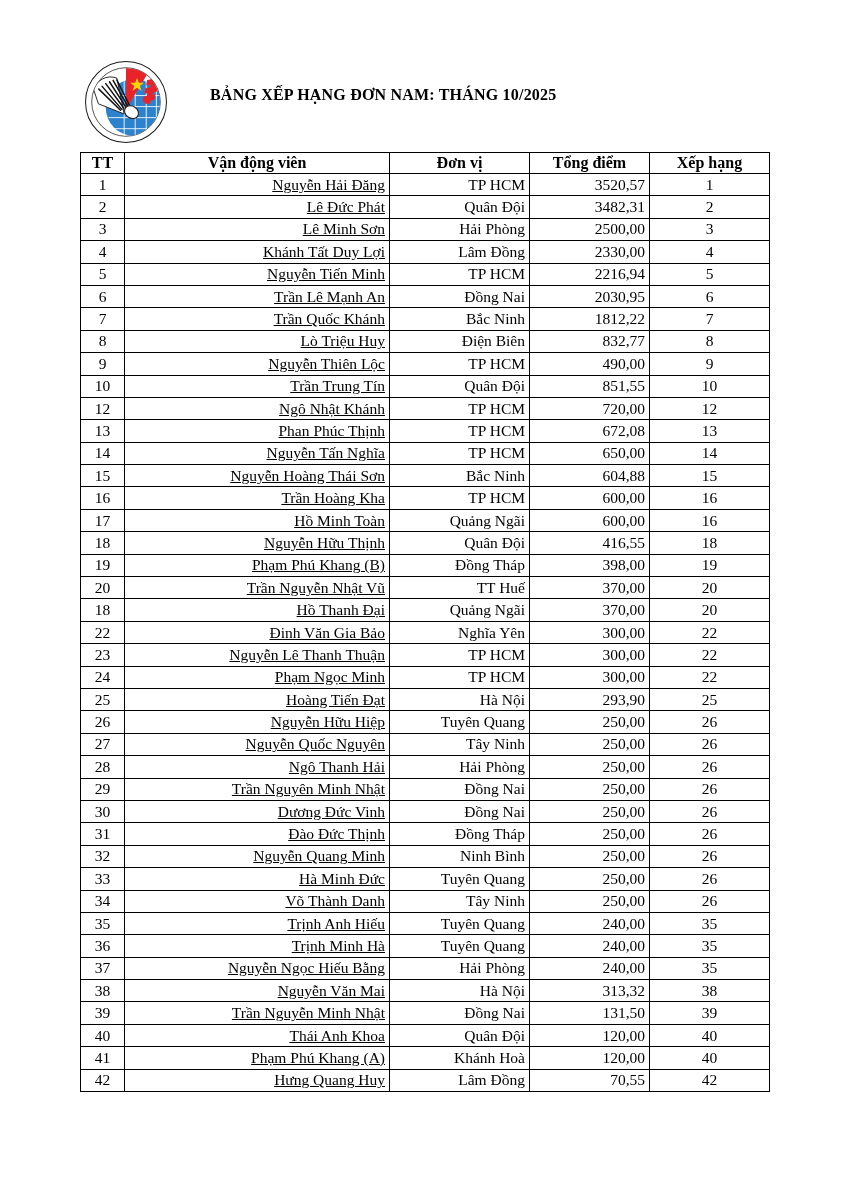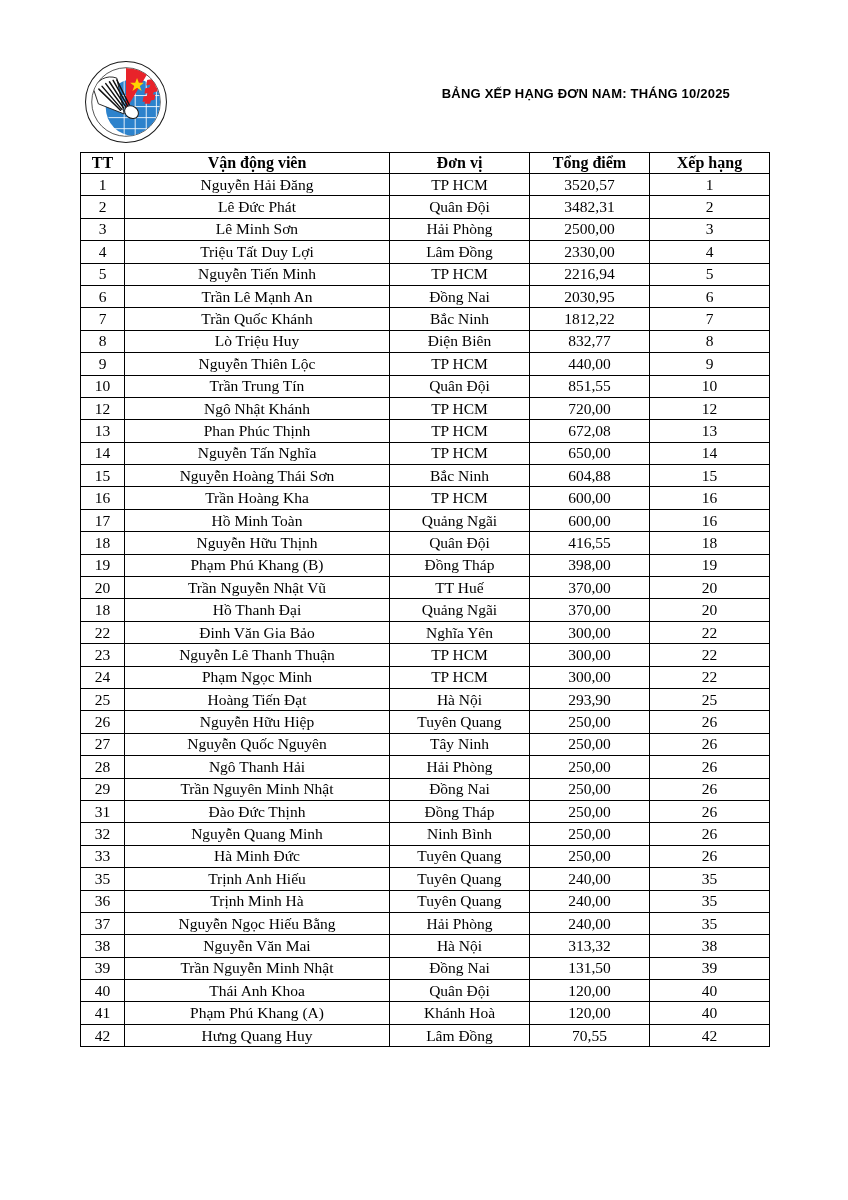--- a/index.html
+++ b/index.html
@@ -33,24 +33,24 @@
     width: 92px;
     height: 92px;
   }
   .logo-svg { display: block; width: 92px; height: 92px; }
 
   .doc-title {
     position: absolute;
     left: 210px;
     top: 86px;
     width: 520px;
-    text-align: right;
-    font-family: Liberation Sans, sans-serif;
+    text-align: left;
+    font-family: Liberation Serif, serif;
     font-weight: bold;
-    font-size: 13px;
+    font-size: 16px;
     letter-spacing: 0.2px;
     white-space: nowrap;
   }
 
   
   .rank-table-wrap {
     position: absolute;
     left: 80px;
     top: 152px;
     width: 689px;
@@ -77,23 +77,23 @@
     box-sizing: border-box;
     overflow: hidden;
     white-space: nowrap;
   }
   table.rank-table thead th {
     font-weight: bold;
     height: 15px;
     font-size: 16px;
   }
   td.cell-tt      { text-align: center; }
-  td.cell-name    { text-align: center; padding-left: 6px; }
-  td.cell-unit    { text-align: center; font-family: Liberation Serif, serif; }
-  td.cell-points  { text-align: center; padding-right: 5px; }
+  td.cell-name    { text-align: right; padding-left: 6px; text-decoration: underline; }
+  td.cell-unit    { text-align: right; font-family: Liberation Serif, serif; }
+  td.cell-points  { text-align: right; padding-right: 5px; }
   td.cell-rank    { text-align: center; }
 </style>
 </head>
 <body>
 
 <div class="doc-header">
 
   <div class="logo-wrap">
     <svg class="logo-svg" viewBox="0 0 200 200" xmlns="http://www.w3.org/2000/svg">
       <defs>
@@ -191,21 +191,21 @@
         </tr>
         <tr>
           <td class="cell-tt">3</td>
           <td class="cell-name">Lê Minh Sơn</td>
           <td class="cell-unit">Hải Phòng</td>
           <td class="cell-points">2500,00</td>
           <td class="cell-rank">3</td>
         </tr>
         <tr>
           <td class="cell-tt">4</td>
-          <td class="cell-name">Triệu Tất Duy Lợi</td>
+          <td class="cell-name">Khánh Tất Duy Lợi</td>
           <td class="cell-unit">Lâm Đồng</td>
           <td class="cell-points">2330,00</td>
           <td class="cell-rank">4</td>
         </tr>
         <tr>
           <td class="cell-tt">5</td>
           <td class="cell-name">Nguyễn Tiến Minh</td>
           <td class="cell-unit">TP HCM</td>
           <td class="cell-points">2216,94</td>
           <td class="cell-rank">5</td>
@@ -228,21 +228,21 @@
           <td class="cell-tt">8</td>
           <td class="cell-name">Lò Triệu Huy</td>
           <td class="cell-unit">Điện Biên</td>
           <td class="cell-points">832,77</td>
           <td class="cell-rank">8</td>
         </tr>
         <tr>
           <td class="cell-tt">9</td>
           <td class="cell-name">Nguyễn Thiên Lộc</td>
           <td class="cell-unit">TP HCM</td>
-          <td class="cell-points">440,00</td>
+          <td class="cell-points">490,00</td>
           <td class="cell-rank">9</td>
         </tr>
         <tr>
           <td class="cell-tt">10</td>
           <td class="cell-name">Trần Trung Tín</td>
           <td class="cell-unit">Quân Đội</td>
           <td class="cell-points">851,55</td>
           <td class="cell-rank">10</td>
         </tr>
         <tr>
@@ -365,37 +365,51 @@
           <td class="cell-rank">26</td>
         </tr>
         <tr>
           <td class="cell-tt">29</td>
           <td class="cell-name">Trần Nguyên Minh Nhật</td>
           <td class="cell-unit">Đồng Nai</td>
           <td class="cell-points">250,00</td>
           <td class="cell-rank">26</td>
         </tr>
         <tr>
+          <td class="cell-tt">30</td>
+          <td class="cell-name">Dương Đức Vinh</td>
+          <td class="cell-unit">Đồng Nai</td>
+          <td class="cell-points">250,00</td>
+          <td class="cell-rank">26</td>
+        </tr>
+        <tr>
           <td class="cell-tt">31</td>
           <td class="cell-name">Đào Đức Thịnh</td>
           <td class="cell-unit">Đồng Tháp</td>
           <td class="cell-points">250,00</td>
           <td class="cell-rank">26</td>
         </tr>
         <tr>
           <td class="cell-tt">32</td>
           <td class="cell-name">Nguyễn Quang Minh</td>
           <td class="cell-unit">Ninh Bình</td>
           <td class="cell-points">250,00</td>
           <td class="cell-rank">26</td>
         </tr>
         <tr>
           <td class="cell-tt">33</td>
           <td class="cell-name">Hà Minh Đức</td>
           <td class="cell-unit">Tuyên Quang</td>
+          <td class="cell-points">250,00</td>
+          <td class="cell-rank">26</td>
+        </tr>
+        <tr>
+          <td class="cell-tt">34</td>
+          <td class="cell-name">Võ Thành Danh</td>
+          <td class="cell-unit">Tây Ninh</td>
           <td class="cell-points">250,00</td>
           <td class="cell-rank">26</td>
         </tr>
         <tr>
           <td class="cell-tt">35</td>
           <td class="cell-name">Trịnh Anh Hiếu</td>
           <td class="cell-unit">Tuyên Quang</td>
           <td class="cell-points">240,00</td>
           <td class="cell-rank">35</td>
         </tr>

